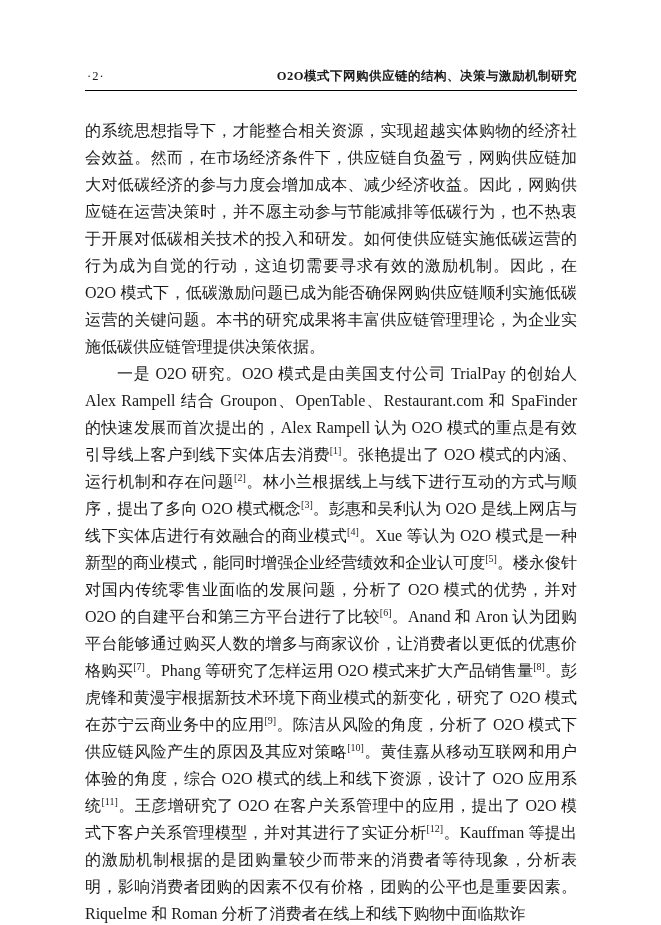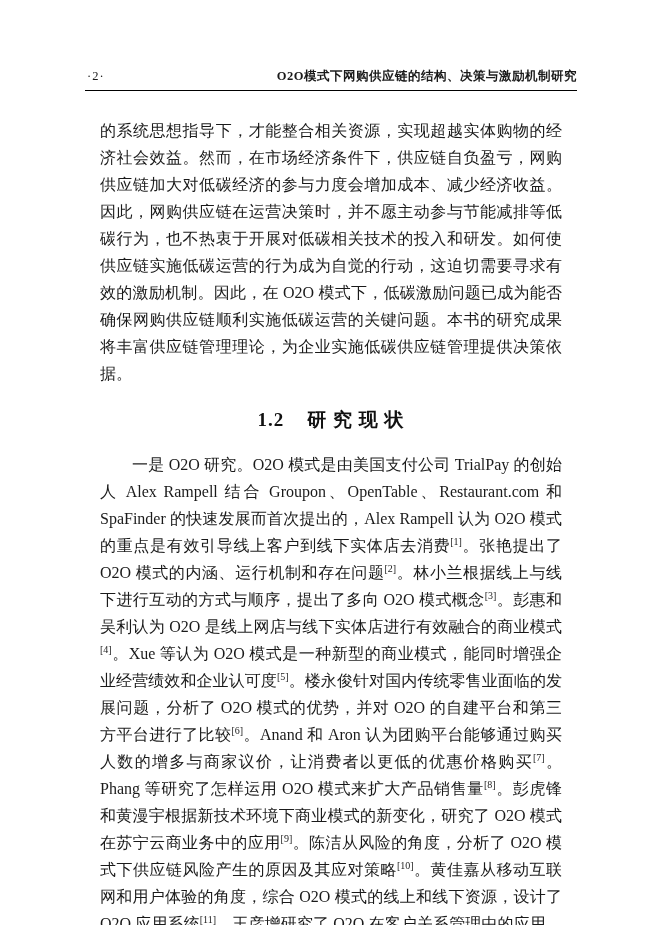--- a/index.html
+++ b/index.html
@@ -12,21 +12,21 @@
     padding: 66px 84px 0 85px;
     font-family: "Liberation Serif", "DejaVu Serif", serif;
     color: #1a1a1a;
   }
   .page-header { position: relative; height: 20px; font-size: 12.5px; line-height: 20px; }
   .page-number { position: absolute; left: 2px; top: 0; letter-spacing: 1px; }
   .running-title { display: block; text-align: right; font-weight: bold; letter-spacing: 0.5px; }
   .header-rule { height: 0; border: none; border-top: 1.5px solid #000; margin: 4px 0 0 0; }
   .page-body { margin-top: 26px; }
   .para {
-    margin: 15px;
+    margin: 0;
     font-size: 16px;
     line-height: 27px;
     text-align: justify;
     text-justify: inter-ideograph;
     word-break: break-word;
   }
   .para.indent { text-indent: 2em; }
   .section-heading {
     margin: 20px 0 18px 0;
     text-align: center;
@@ -44,18 +44,17 @@
 <div class="page">
   <header class="page-header">
     <span class="page-number">·2·</span>
     <span class="running-title">O2O模式下网购供应链的结构、决策与激励机制研究</span>
   </header>
   <hr class="header-rule">
 
   <main class="page-body">
     <p class="para">的系统思想指导下，才能整合相关资源，实现超越实体购物的经济社会效益。然而，在市场经济条件下，供应链自负盈亏，网购供应链加大对低碳经济的参与力度会增加成本、减少经济收益。因此，网购供应链在运营决策时，并不愿主动参与节能减排等低碳行为，也不热衷于开展对低碳相关技术的投入和研发。如何使供应链实施低碳运营的行为成为自觉的行动，这迫切需要寻求有效的激励机制。因此，在 O2O 模式下，低碳激励问题已成为能否确保网购供应链顺利实施低碳运营的关键问题。本书的研究成果将丰富供应链管理理论，为企业实施低碳供应链管理提供决策依据。</p>
 
-    <h2 class="section-heading"><span class="section-number">1.2</span><span class="section-title">研 究 现 状</span></h2>
 
 
     <p class="para indent">一是 O2O 研究。O2O 模式是由美国支付公司 TrialPay 的创始人 Alex Rampell 结合 Groupon、OpenTable、Restaurant.com 和 SpaFinder 的快速发展而首次提出的，Alex Rampell 认为 O2O 模式的重点是有效引导线上客户到线下实体店去消费<sup class="cite">[1]</sup>。张艳提出了 O2O 模式的内涵、运行机制和存在问题<sup class="cite">[2]</sup>。林小兰根据线上与线下进行互动的方式与顺序，提出了多向 O2O 模式概念<sup class="cite">[3]</sup>。彭惠和吴利认为 O2O 是线上网店与线下实体店进行有效融合的商业模式<sup class="cite">[4]</sup>。Xue 等认为 O2O 模式是一种新型的商业模式，能同时增强企业经营绩效和企业认可度<sup class="cite">[5]</sup>。楼永俊针对国内传统零售业面临的发展问题，分析了 O2O 模式的优势，并对 O2O 的自建平台和第三方平台进行了比较<sup class="cite">[6]</sup>。Anand 和 Aron 认为团购平台能够通过购买人数的增多与商家议价，让消费者以更低的优惠价格购买<sup class="cite">[7]</sup>。Phang 等研究了怎样运用 O2O 模式来扩大产品销售量<sup class="cite">[8]</sup>。彭虎锋和黄漫宇根据新技术环境下商业模式的新变化，研究了 O2O 模式在苏宁云商业务中的应用<sup class="cite">[9]</sup>。陈洁从风险的角度，分析了 O2O 模式下供应链风险产生的原因及其应对策略<sup class="cite">[10]</sup>。黄佳嘉从移动互联网和用户体验的角度，综合 O2O 模式的线上和线下资源，设计了 O2O 应用系统<sup class="cite">[11]</sup>。王彦增研究了 O2O 在客户关系管理中的应用，提出了 O2O 模式下客户关系管理模型，并对其进行了实证分析<sup class="cite">[12]</sup>。Kauffman 等提出的激励机制根据的是团购量较少而带来的消费者等待现象，分析表明，影响消费者团购的因素不仅有价格，团购的公平也是重要因素。Riquelme 和 Roman 分析了消费者在线上和线下购物中面临欺诈</p>
   </main>
 </div>
 
 </body></html>

